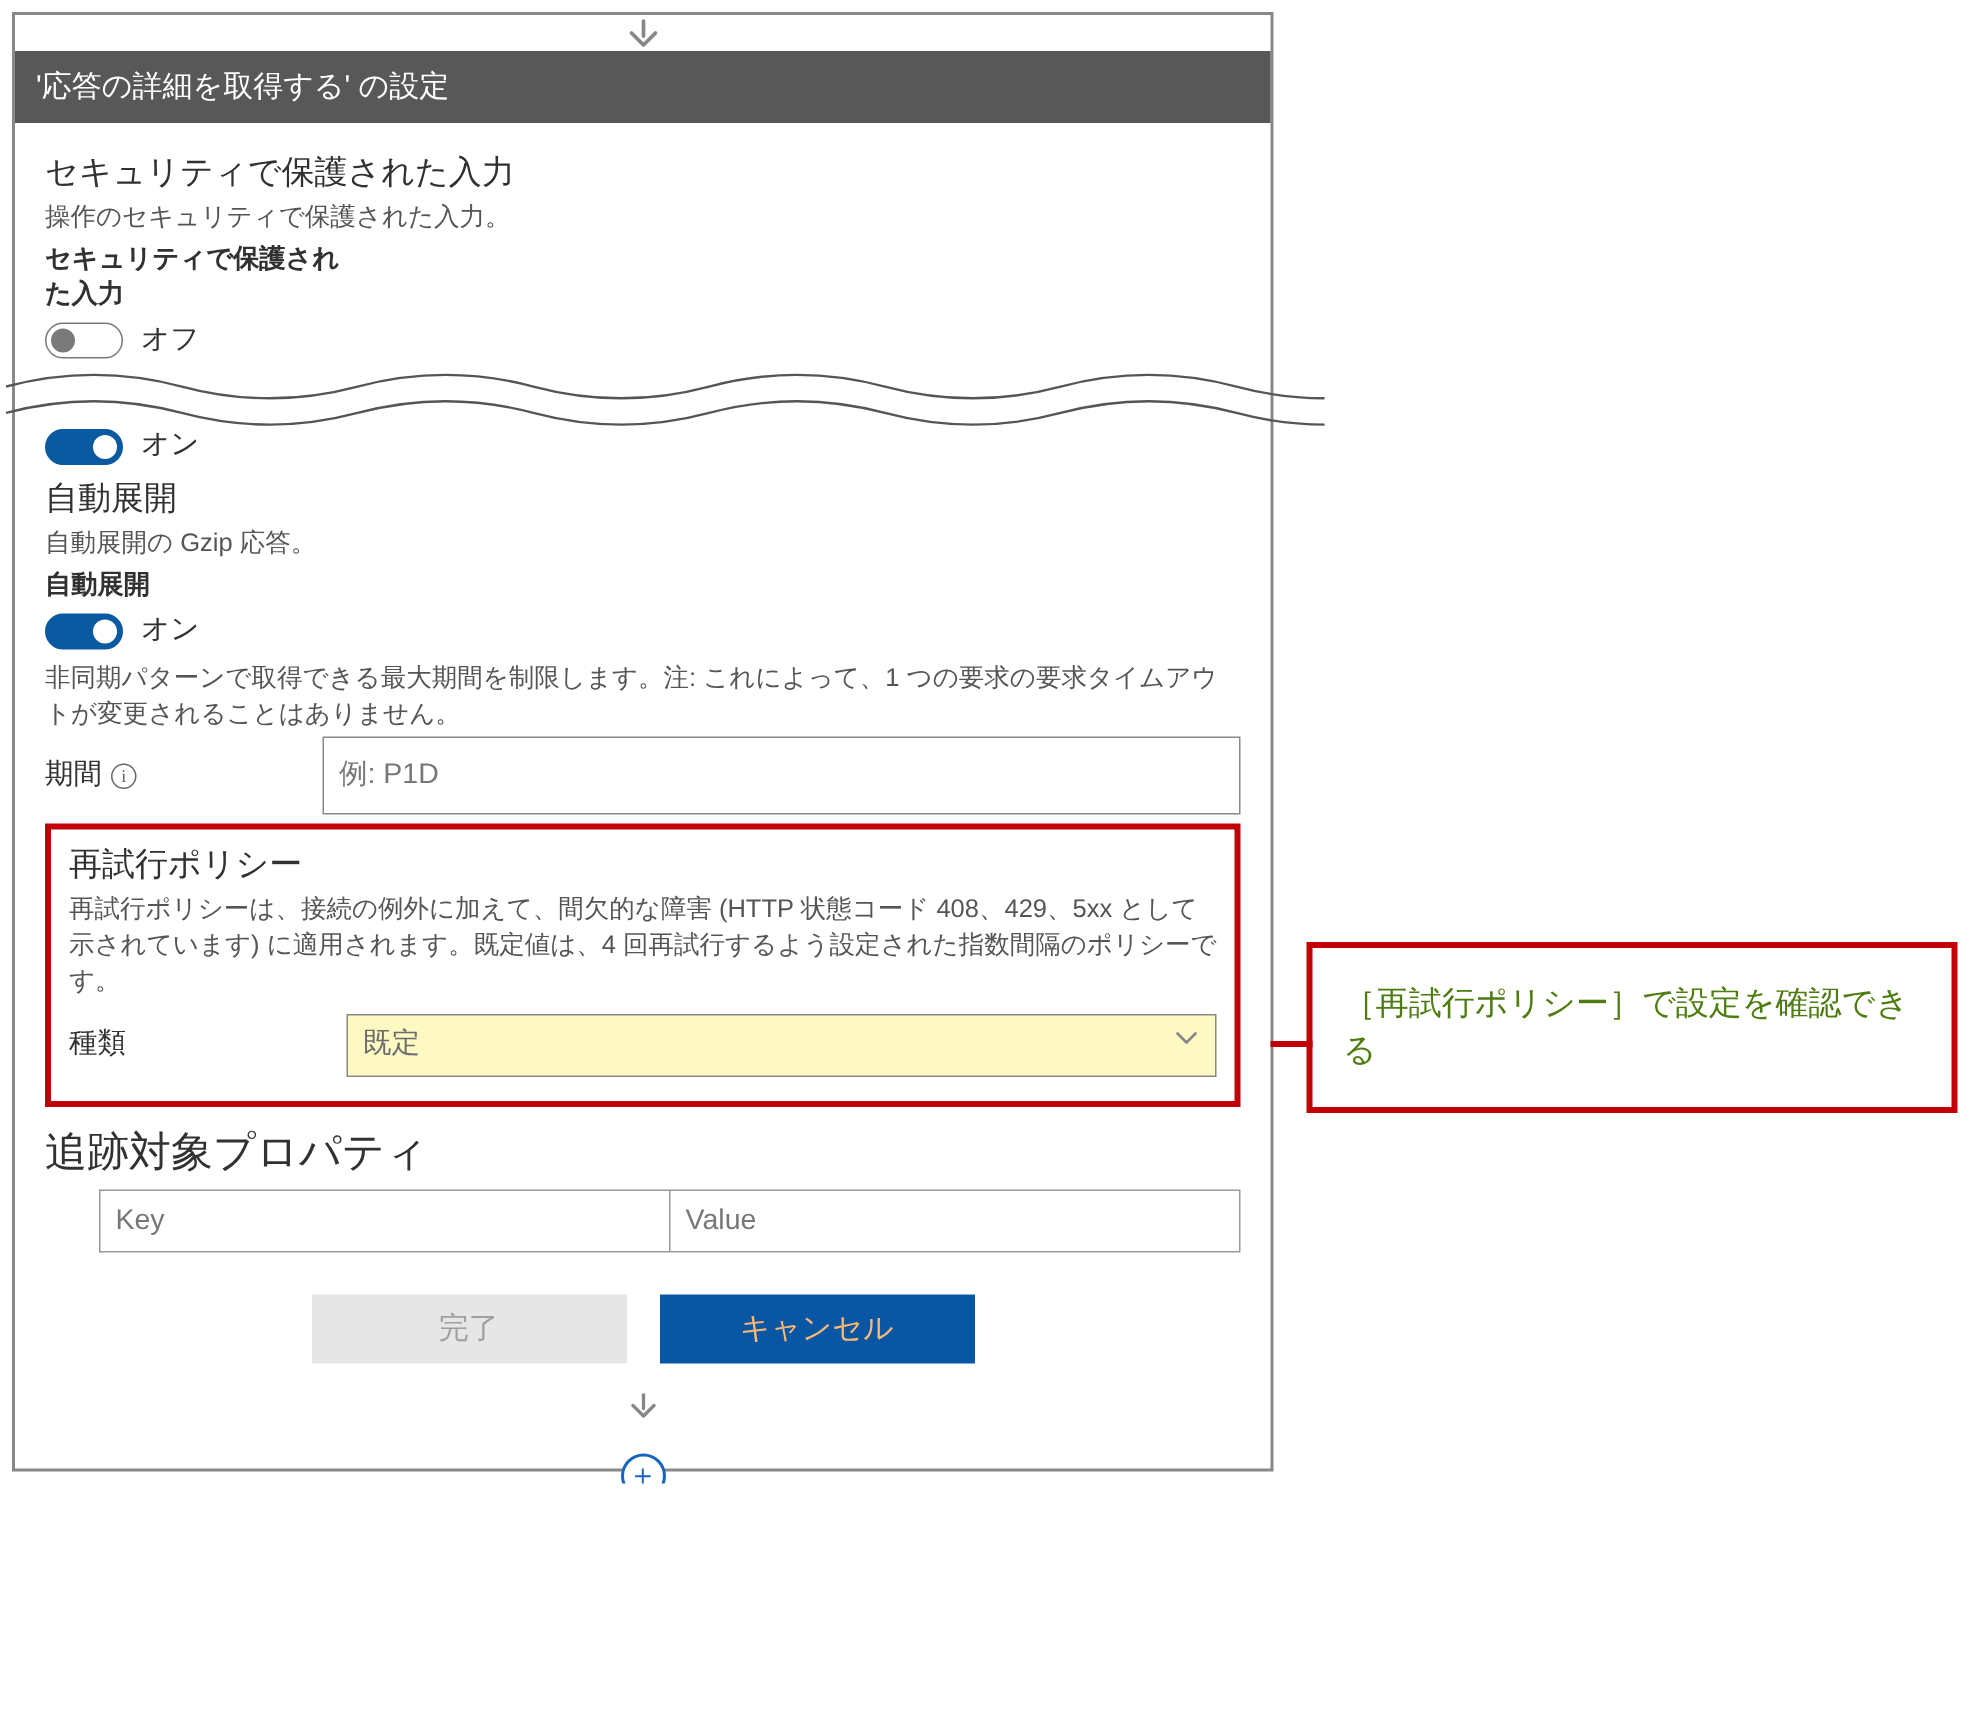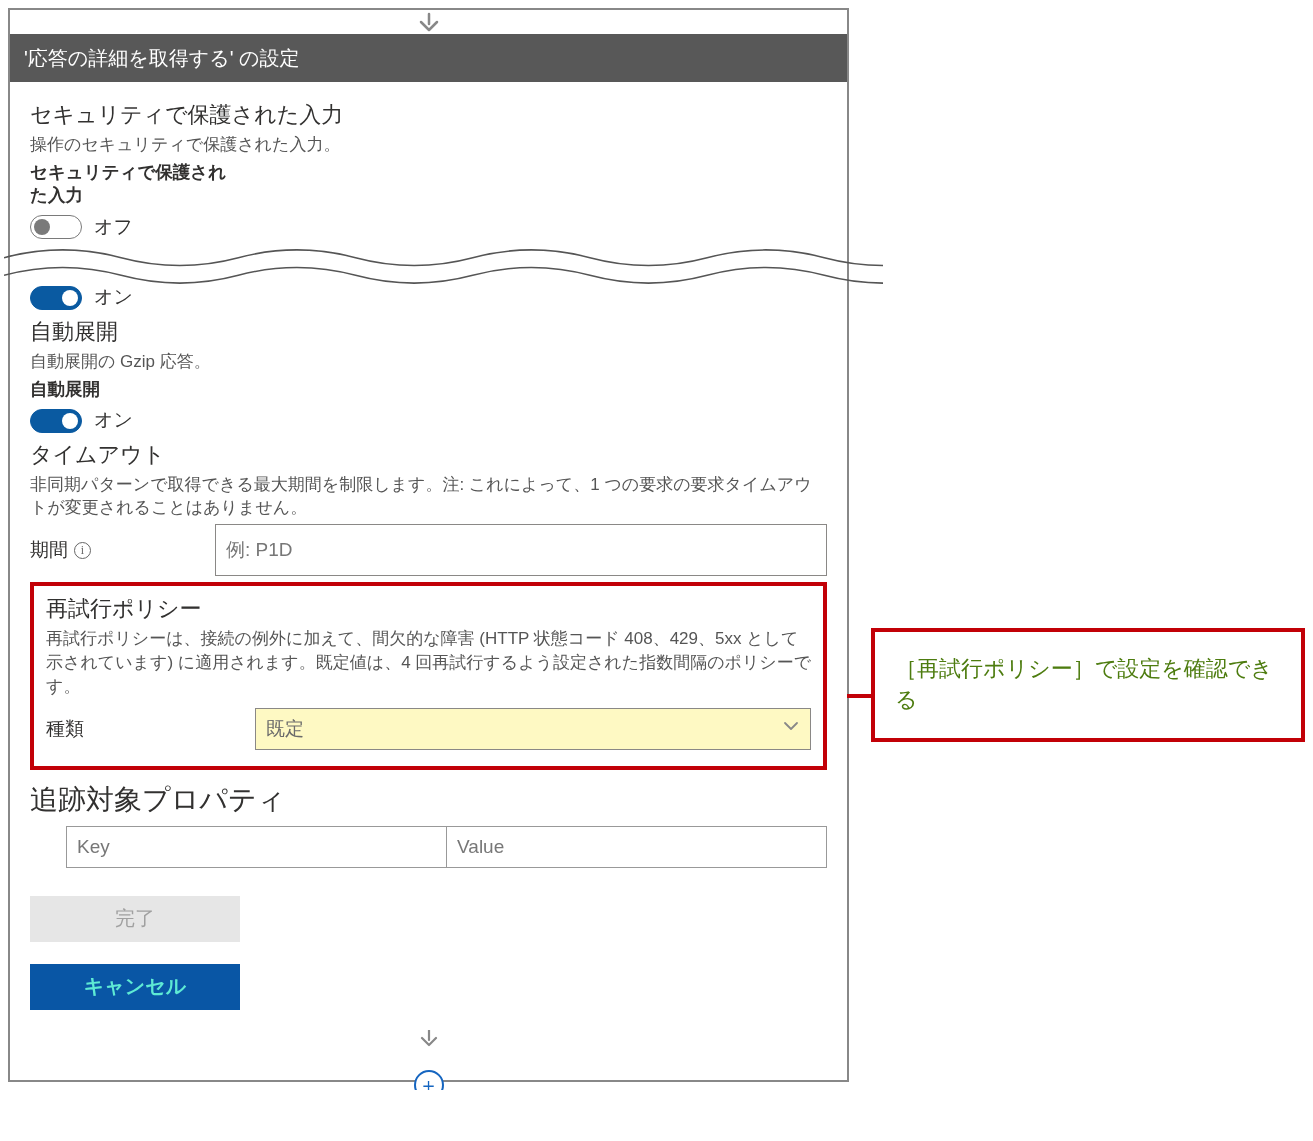--- a/index.html
+++ b/index.html
@@ -156,21 +156,21 @@
     color: #6b6b6b;
   }
   .select-row .chev { color: #888; }
   .retry-box {
     border: 4px solid #c20007;
     padding: 8px 12px 12px 12px;
     margin-top: 6px;
     position: relative;
   }
   .retry-box .section-title { margin-top: 0; }
-  .retry-box .row-field { margin-top: 10px; gap: 24px; }
+  .retry-box .row-field { margin-top: 10px; }
   .tracked-title {
     font-size: 28px;
     margin-top: 10px;
     margin-bottom: 6px;
   }
   .kv-row { display: flex; padding-left: 36px; }
   .kv-row input {
     border: 1.5px solid #999;
     height: 42px;
     padding: 6px 10px;
@@ -179,37 +179,36 @@
     background: #fff;
   }
   .kv-row input:first-child { flex: 1; border-right: none; }
   .kv-row input:last-child { flex: 1; }
   .kv-row input::placeholder { color: #777; }
   .button-row {
     display: flex;
     justify-content: center;
     gap: 22px;
     padding: 28px 0 20px 0;
-    flex-direction: column;
   }
   .btn {
     width: 210px;
     height: 46px;
     font-size: 20px;
     border: none;
     cursor: pointer;
   }
   .btn-done {
     background: #e6e6e6;
     color: #a0a0a0;
   }
   .btn-cancel {
     background: #0956a5;
-    color: #5eead4;
-    font-weight: 700;
+    color: #fdba74;
+    font-weight: 400;
   }
   .add-circle {
     width: 30px; height: 30px;
     border: 2px solid #1565c0;
     border-radius: 50%;
     display: flex;
     align-items: center;
     justify-content: center;
     color: #1565c0;
     font-size: 20px;
@@ -287,21 +286,20 @@
       <div class="section-title">自動展開</div>
       <div class="section-desc">自動展開の Gzip 応答。</div>
       <div class="field-label">自動展開</div>
       <div class="toggle-row">
         <div class="toggle on">
             <div class="knob"></div>
           </div>
         <span class="toggle-label">オン</span>
       </div>
 
-      <div class="section-title">タイムアウト</div>
       <div class="section-desc">非同期パターンで取得できる最大期間を制限します。注: これによって、1 つの要求の要求タイムアウトが変更されることはありません。</div>
       <div class="row-field">
         <div class="lbl">
           <span>期間</span>
           <span class="info-icon">i</span>
         </div>
         <input class="text-input" type="text" placeholder="例: P1D" style="">
       </div>
 
       <div class="retry-box">

